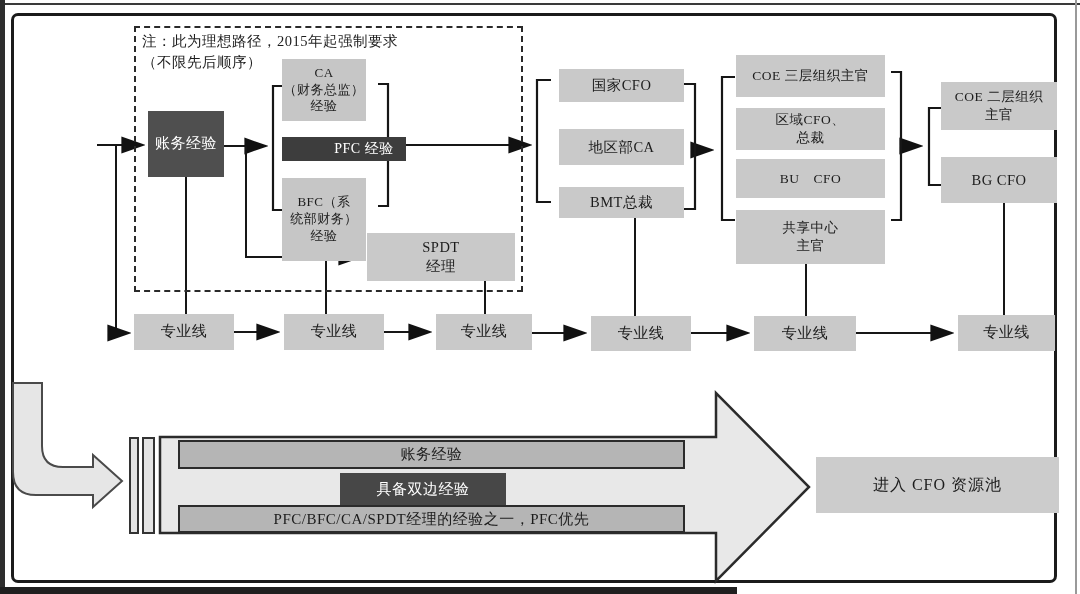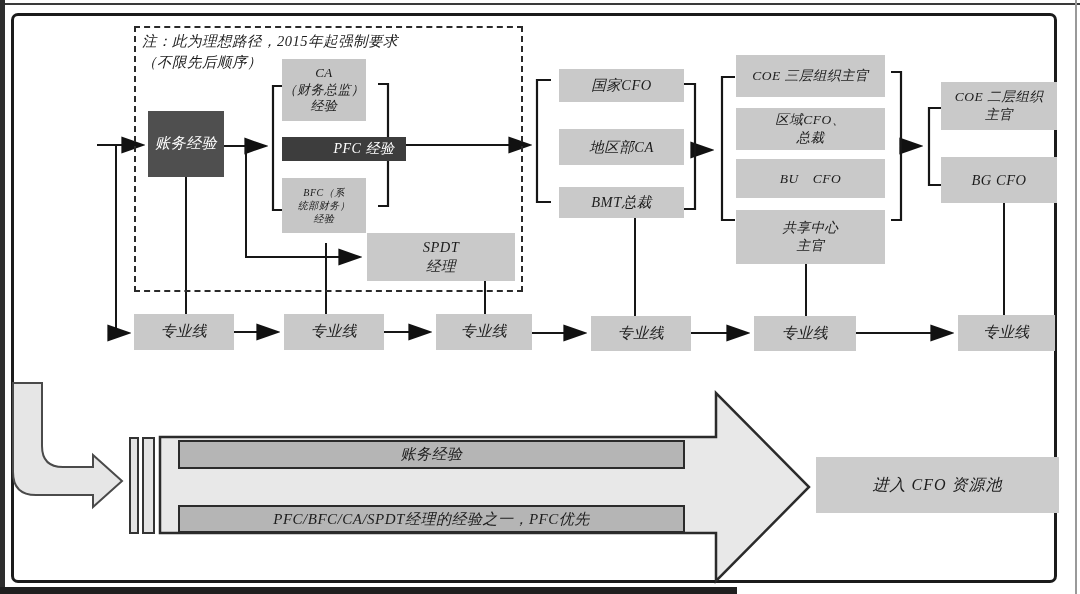--- a/index.html
+++ b/index.html
@@ -1,21 +1,20 @@
 <!DOCTYPE html>
 <html><head>
 <meta charset="utf-8">
 <style>
   html,body{margin:0;padding:0;background:#ffffff;}
   #canvas{
     position:relative;width:1080px;height:594px;overflow:hidden;
     background:#ffffff;
     font-family:"Liberation Serif","DejaVu Serif",serif;
     color:#1c1c1c;
-    font-style:italic;
   }
   
   .edge{position:absolute;}
   #edge-left{left:0;top:0;width:5px;height:594px;background:#2e2e2e;}
   #edge-top{left:5px;top:3px;width:1075px;height:2px;background:#3a3a3a;}
   #edge-bottom{left:0;top:587px;width:737px;height:7px;background:#1f1f1f;}
   #edge-right{left:1075px;top:0;width:2px;height:594px;background:#999;}
   
   #frame{
     position:absolute;left:11px;top:13px;width:1040px;height:564px;
@@ -124,21 +123,21 @@
 
   <div id="dashed-box"></div>
   <div id="note">注：此为理想路径，2015年起强制要求
 （不限先后顺序）</div>
 
   <div class="box dark" style="left:148px;top:111px;width:76px;height:66px;font-size:15px">账务经验</div>
   <div class="box" style="left:282px;top:59px;width:84px;height:62px;font-size:13px;background:#c6c6c6">CA
 （财务总监）
 经验</div>
   <div class="box darker" style="left:282px;top:137px;width:84px;height:24px;font-size:14px">PFC 经验</div>
-  <div class="box" style="left:282px;top:178px;width:84px;height:55px;font-size:10px;background:#c6c6c6">BFC（系
+  <div class="box" style="left:282px;top:178px;width:84px;height:83px;font-size:13px;background:#c6c6c6">BFC（系
 统部财务）
 经验</div>
   <div class="box" style="left:367px;top:233px;width:148px;height:48px">SPDT
 经理</div>
 
   <div class="box" style="left:559px;top:69px;width:125px;height:33px">国家CFO</div>
   <div class="box" style="left:559px;top:129px;width:125px;height:36px">地区部CA</div>
   <div class="box" style="left:559px;top:187px;width:125px;height:31px">BMT总裁</div>
 
   <div class="box" style="left:736px;top:108px;width:149px;height:42px;font-size:13.5px">区域CFO、
@@ -153,17 +152,18 @@
   <div class="box" style="left:941px;top:157px;width:116px;height:46px">BG CFO</div>
 
   <div class="box" style="left:134px;top:314px;width:100px;height:36px;font-size:15px">专业线</div>
   <div class="box" style="left:284px;top:314px;width:100px;height:36px;font-size:15px">专业线</div>
   <div class="box" style="left:436px;top:314px;width:96px;height:36px;font-size:15px">专业线</div>
   <div class="box" style="left:591px;top:316px;width:100px;height:35px;font-size:15px">专业线</div>
   <div class="box" style="left:754px;top:316px;width:102px;height:35px;font-size:15px">专业线</div>
   <div class="box" style="left:958px;top:315px;width:97px;height:36px;font-size:15px">专业线</div>
 
   <div class="bar" id="bar-top" style="left:178px;top:440px;width:507px;height:29px">账务经验</div>
+  <div class="bar" id="bar-mid" style="left:340px;top:473px;width:166px;height:32px">具备双边经验</div>
   <div class="bar" id="bar-bottom" style="left:178px;top:505px;width:507px;height:28px">PFC/BFC/CA/SPDT经理的经验之一，PFC优先</div>
 
   <div id="pool-box" style="left:816px;top:457px;width:243px;height:56px">进入 CFO 资源池</div>
 
 </div>
 
 </body></html>

